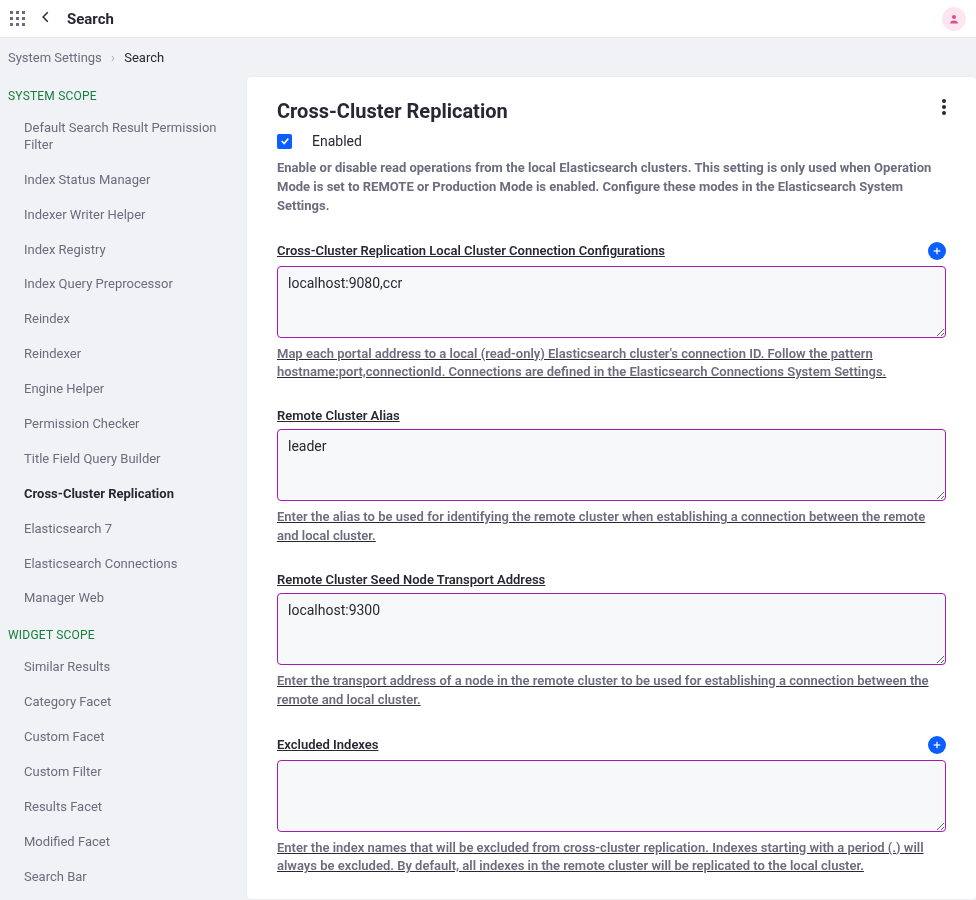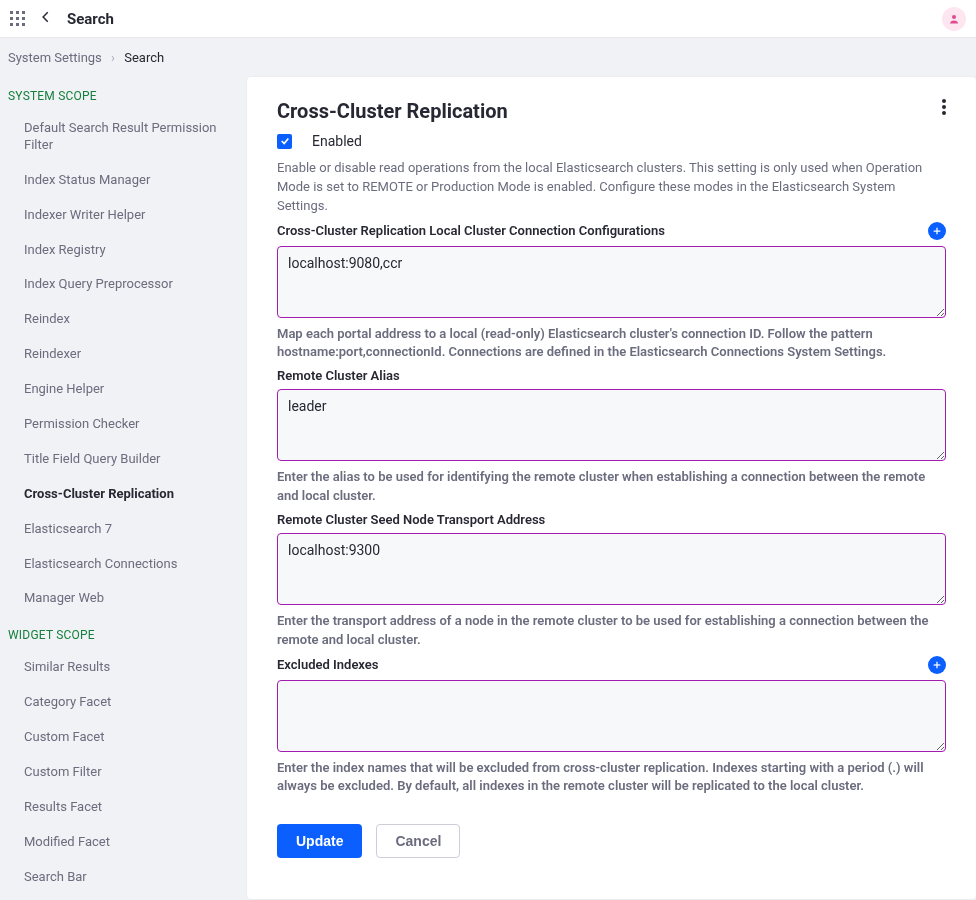--- a/index.html
+++ b/index.html
@@ -88,22 +88,22 @@
   }
   .card-title { font-size: 20px; font-weight: 700; margin-bottom: 8px;}
   .more-btn svg { width: 4px; height: 16px; }
   .checkbox-row { display: flex; align-items: center; gap: 20px; margin: 2px 0 10px 0;}
   .checkbox {
     width: 15px; height: 15px; background: #0b5fff; border-radius: 2px;
     display: flex; align-items: center; justify-content: center;
   }
   .checkbox svg { width: 10px; height: 10px; }
   .checkbox-label { font-size: 14px; color: #272833; }
-  .muted-desc { font-size: 13px; color: #6b6c7e; font-weight: 400; line-height: 1.45; }
-  .field { margin-top: 6px; }
+  .muted-desc { font-size: 13px; color: #6b6c7e; font-weight: 700; line-height: 1.45; }
+  .field { margin-top: 26px; text-decoration: underline; }
   .field-header { display: flex; justify-content: space-between; align-items: center; margin-bottom: 6px;}
   .field-label { font-size: 13px; font-weight: 600; color: #272833; }
   .plus-btn {
     width: 18px; height: 18px; border-radius: 50%; background: #0b5fff;
     display: flex; align-items: center; justify-content: center; cursor: pointer;
   }
   .plus-btn svg { width: 10px; height: 10px; }
   textarea.field-input {
     width: 100%;
     min-height: 72px;

